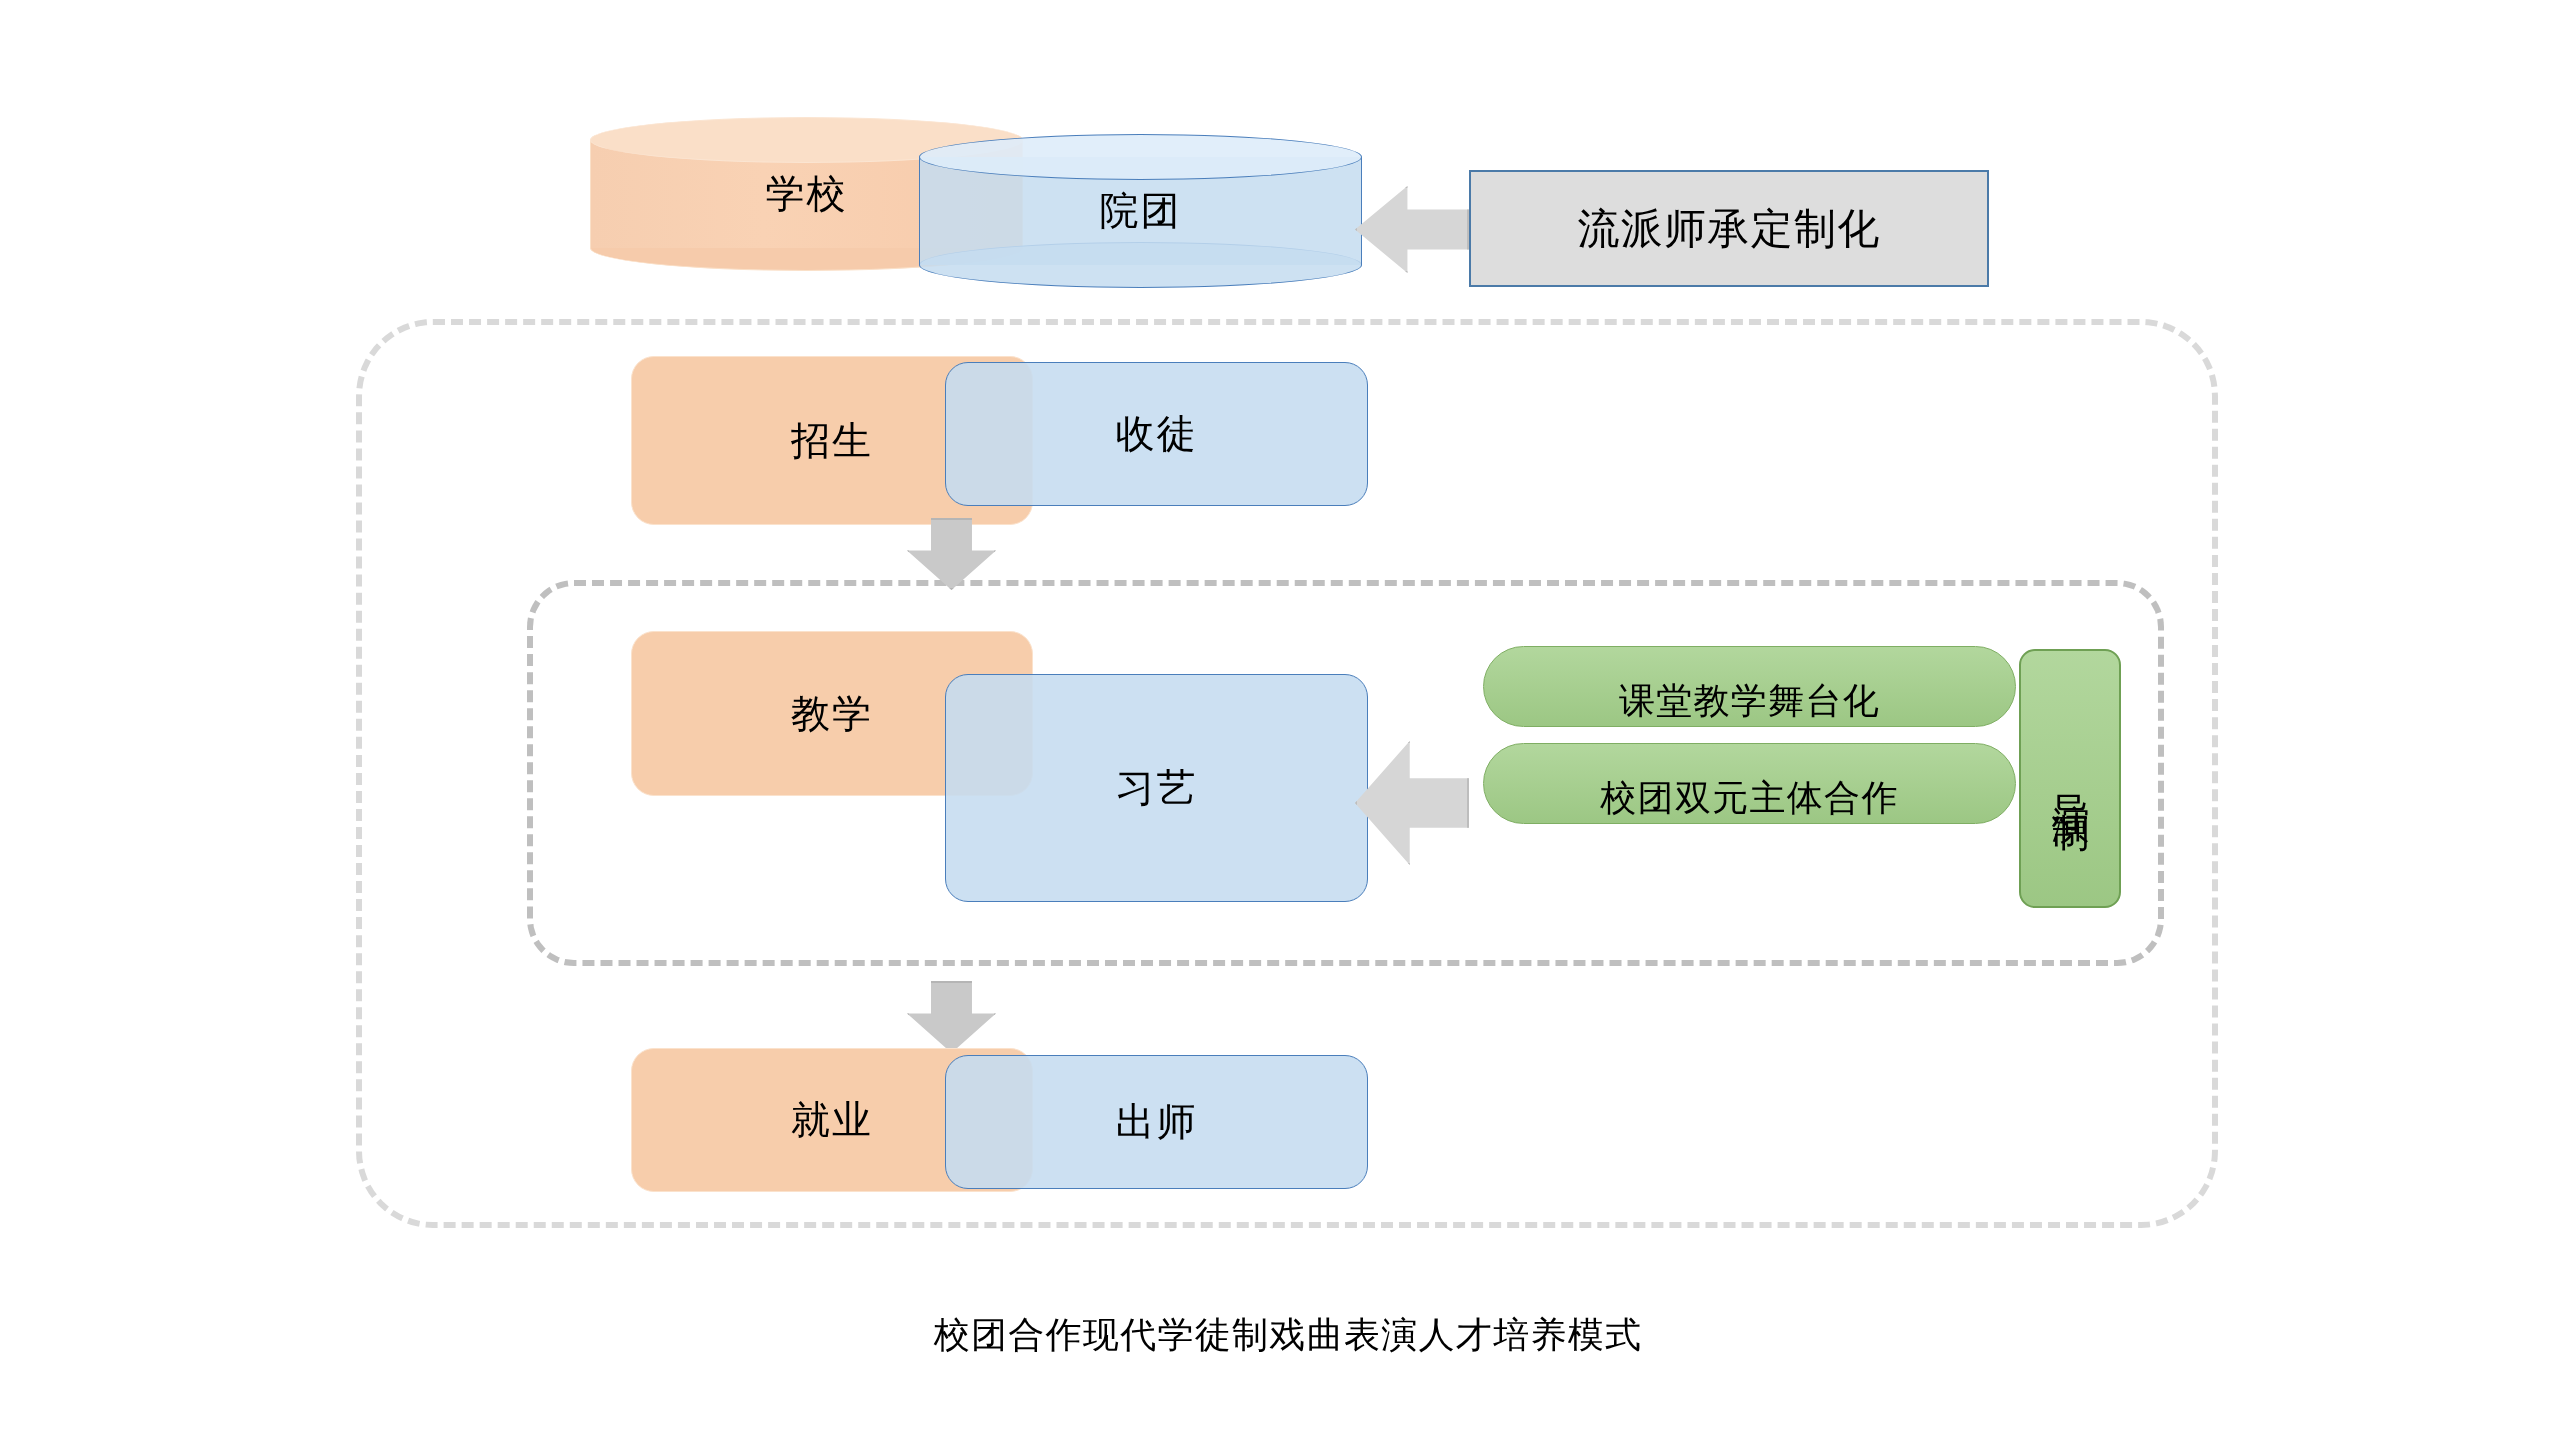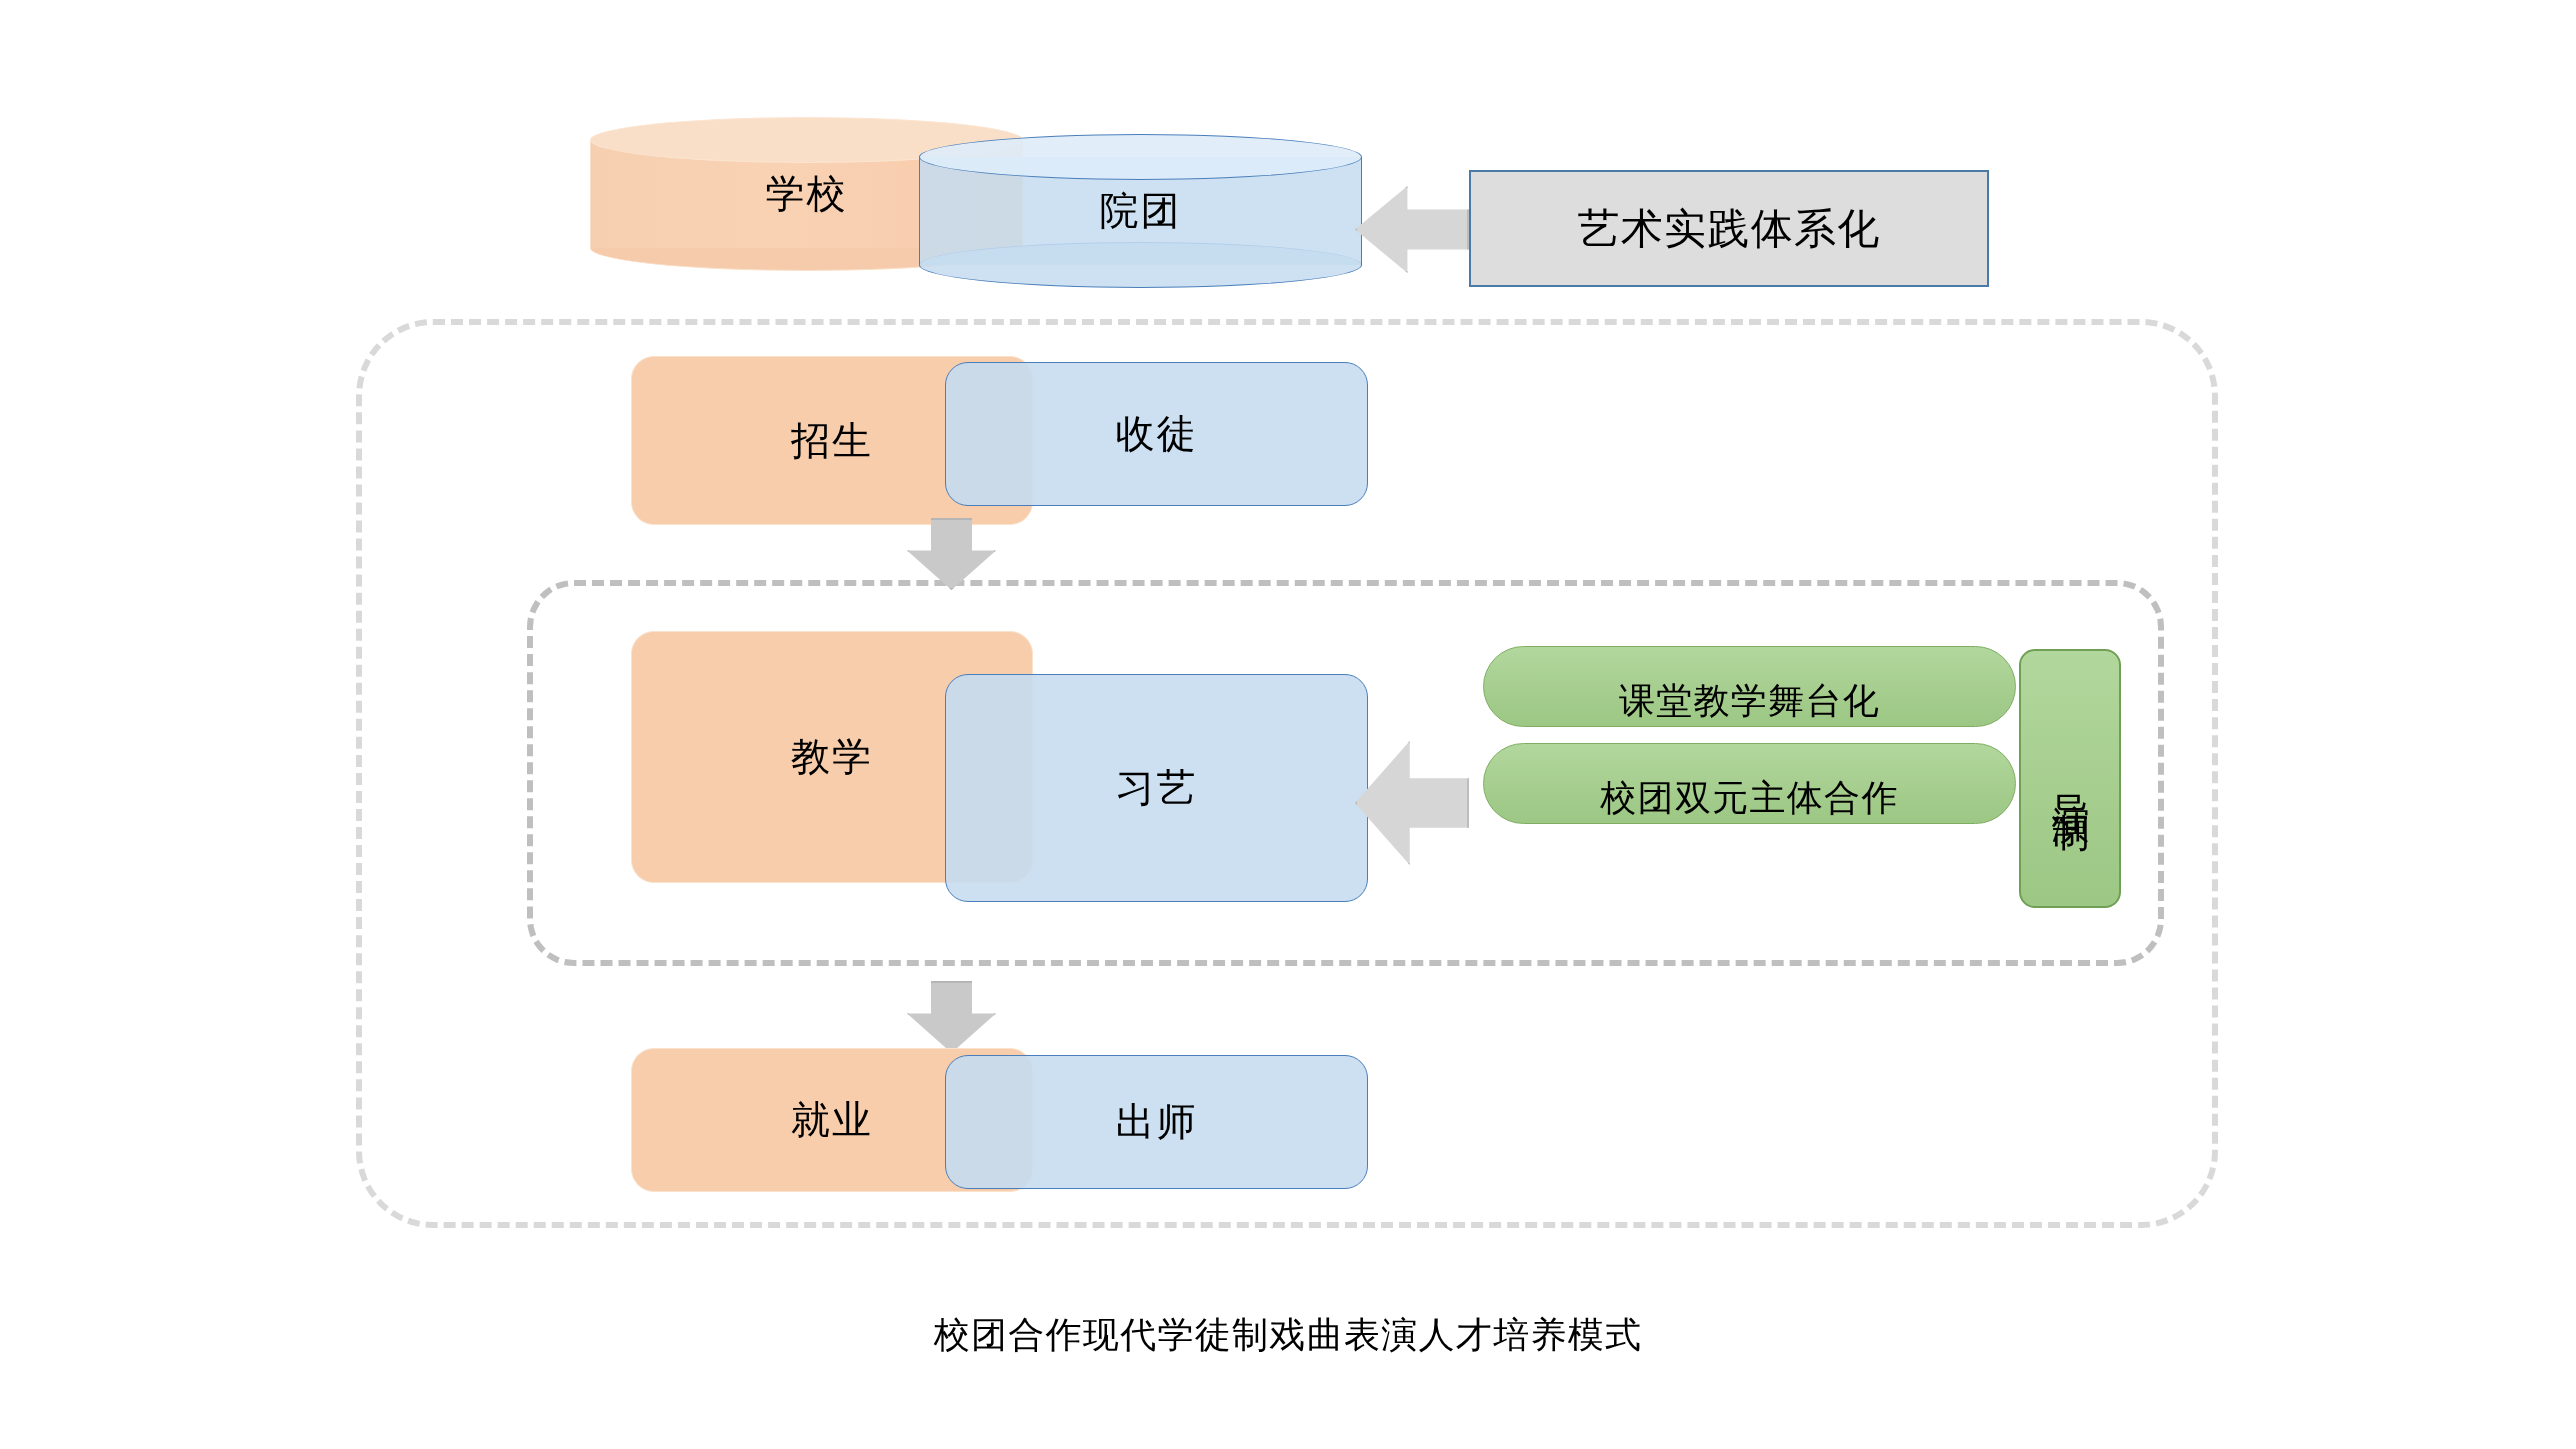--- a/index.html
+++ b/index.html
@@ -93,34 +93,34 @@
     <div class="cyl-bot"></div>
     <div class="cyl-body"></div>
     <div class="cyl-top"></div>
     <div class="shape-label">院团</div>
   </div>
 
   <div class="arrow-left" style="left:1355px;top:186px;width:114px;height:87px;
               clip-path:polygon(0% 50%, 46% 0%, 46% 27%, 100% 27%, 100% 73%, 46% 73%, 46% 100%);"></div>
 
   <div class="abs infobox">
-    <span>艺术实践体系化</span>
+    <span>流派师承定制化</span>
   </div>
 
   <div class="rr rr-orange" style="left:631px;top:356px;width:402px;height:169px;">
     <div class="shape-label">招生</div>
   </div>
   <div class="rr rr-blue" style="left:945px;top:362px;width:423px;height:144px;padding-left:35px;">
     <div class="shape-label">收徒</div>
   </div>
 
   <div class="arrow-down" style="left:907px;top:518px;width:89px;height:72px;
               clip-path:polygon(50% 100%, 0% 45%, 27% 45%, 27% 0%, 73% 0%, 73% 45%, 100% 45%);"></div>
 
-  <div class="rr rr-orange" style="left:631px;top:631px;width:402px;height:252px;">
+  <div class="rr rr-orange" style="left:631px;top:631px;width:402px;height:165px;">
     <div class="shape-label">教学</div>
   </div>
   <div class="rr rr-blue" style="left:945px;top:674px;width:423px;height:228px;">
     <div class="shape-label">习艺</div>
   </div>
 
   <div class="arrow-left" style="left:1355px;top:741px;width:114px;height:124px;
               clip-path:polygon(0% 50%, 48% 0%, 48% 30%, 100% 30%, 100% 70%, 48% 70%, 48% 100%);"></div>
 
   <div class="pill" style="left:1483px;top:646px;width:533px;height:81px;">

